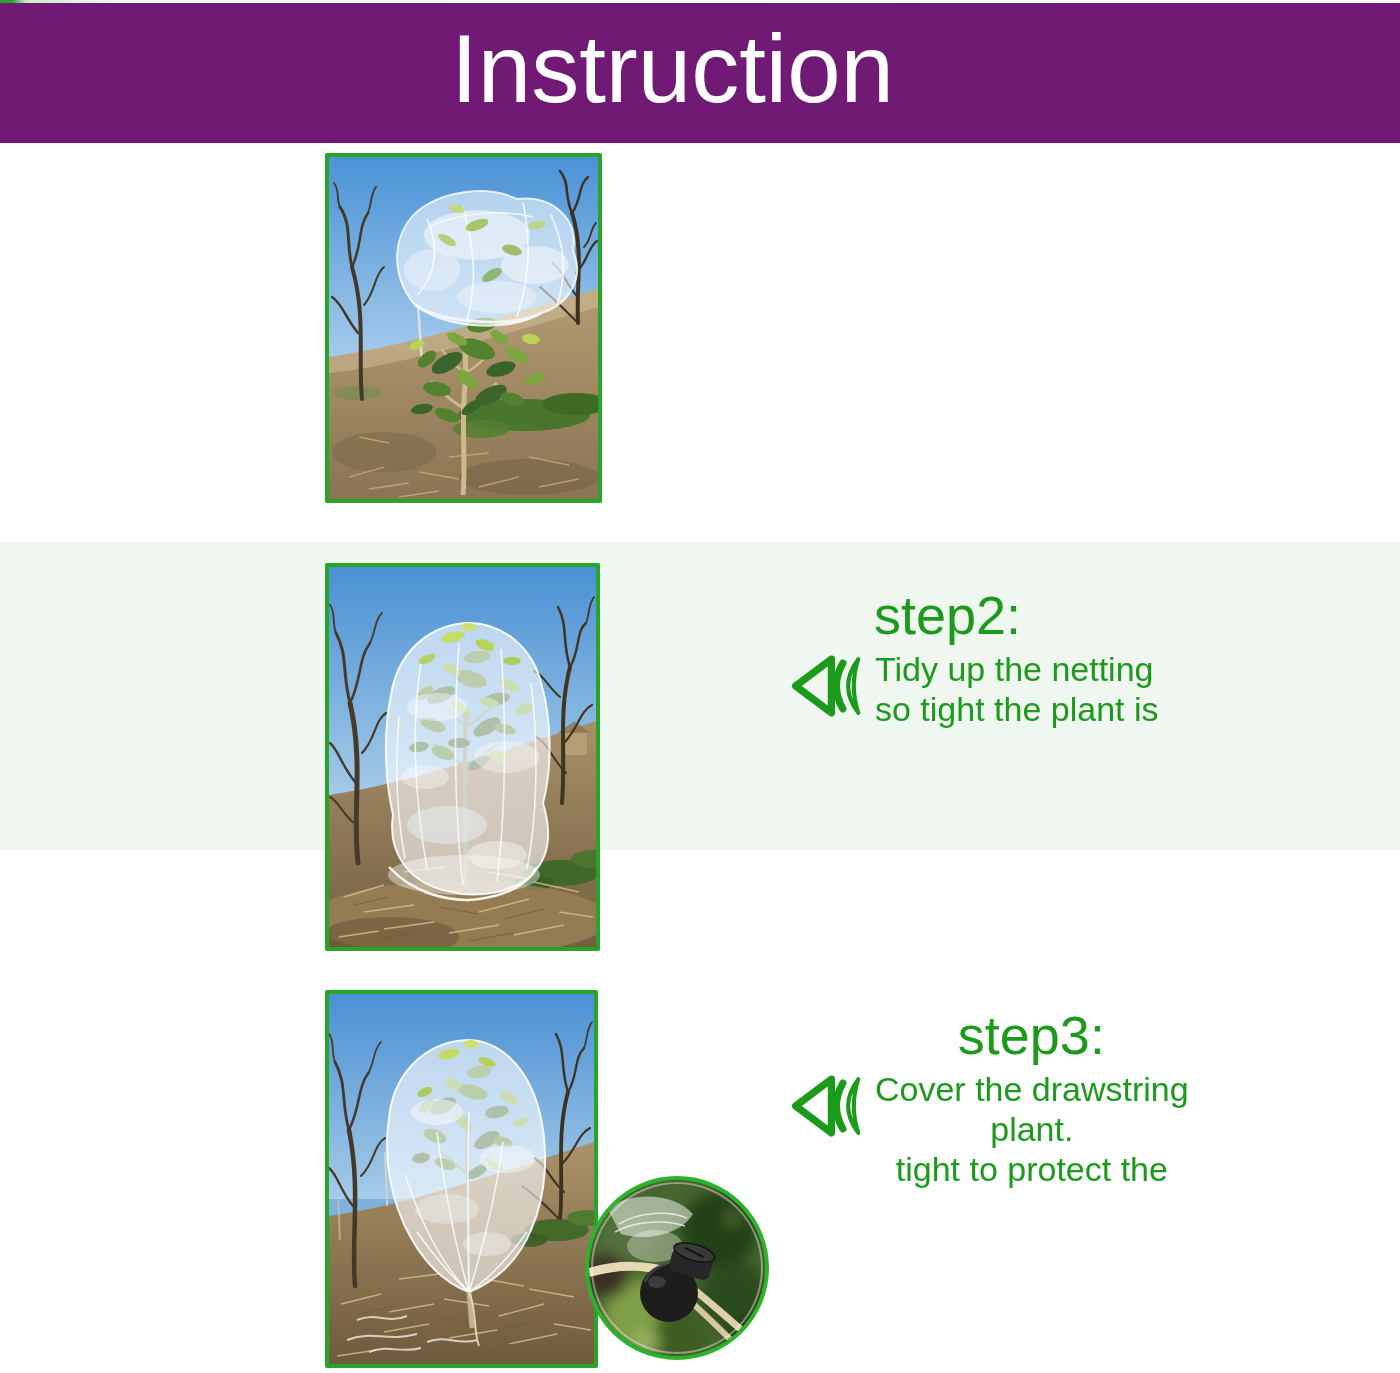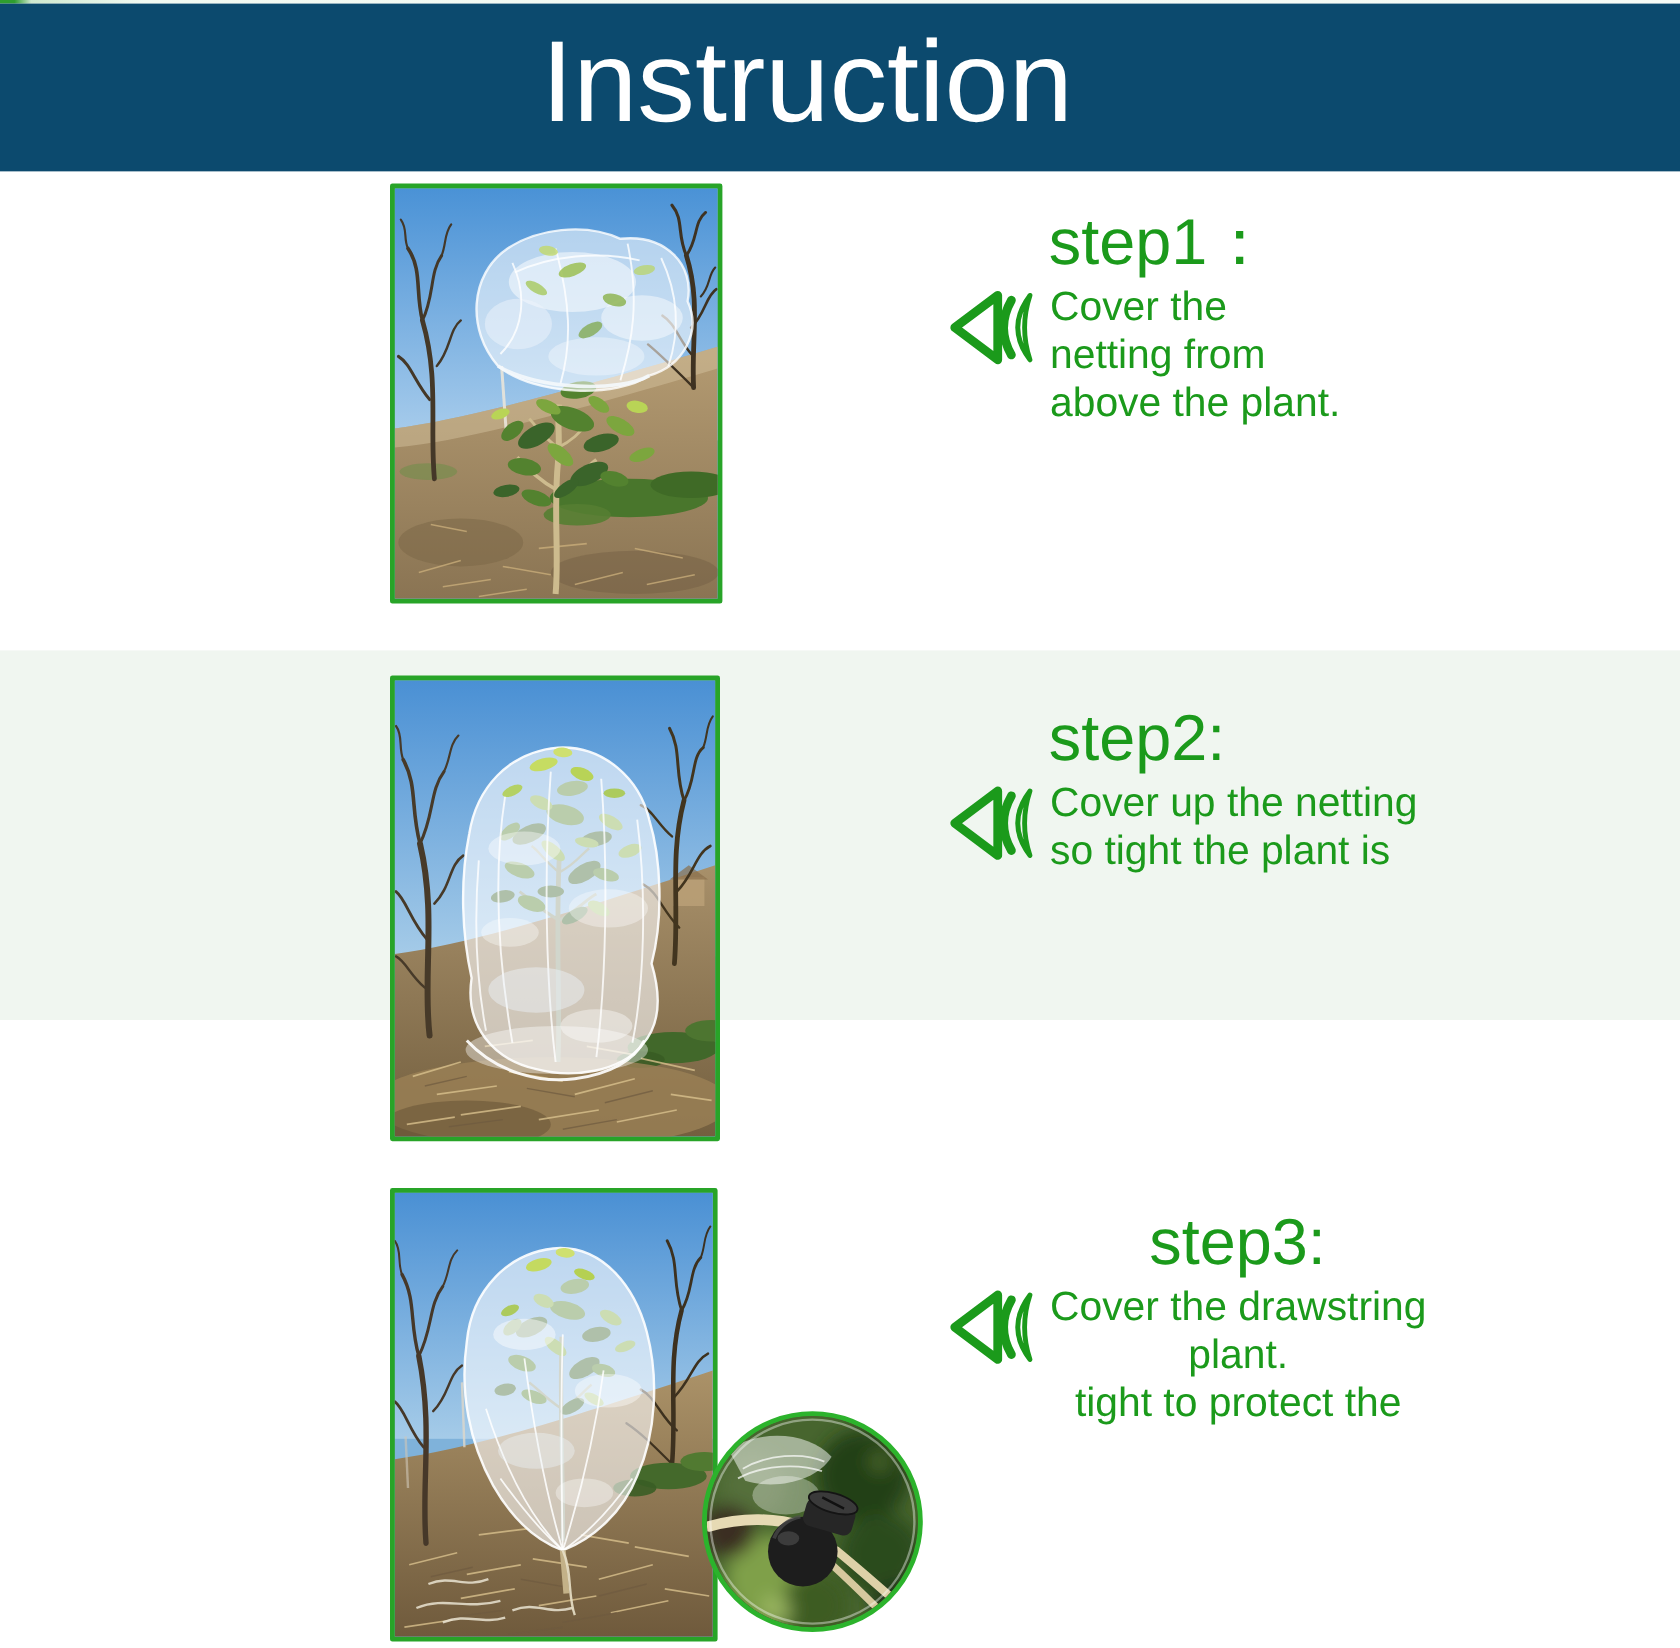--- a/index.html
+++ b/index.html
@@ -6,21 +6,21 @@
   .page{
     position:relative;width:1400px;height:1373px;overflow:hidden;
     background:#ffffff;font-family:"Liberation Sans", sans-serif;
   }
   .top-strip{
     position:absolute;top:0;left:0;width:1400px;height:3px;
     background:linear-gradient(to right,#2f9e2f 0px,#2f9e2f 12px,#cfe9cf 26px,#f2faf2 120px,#f6fbf6 100%);
   }
   .header{
     position:absolute;top:3px;left:0;width:1400px;height:140px;
-    background:#0c4a6e;display:flex;align-items:center;justify-content:center;
+    background:#701a75;display:flex;align-items:center;justify-content:center;
     padding-right:55px;box-sizing:border-box;
   }
   .title{
     color:#ffffff;font-size:96px;font-weight:400;letter-spacing:0px;line-height:1;
     margin:0;transform:translateY(-4px);
   }
   .step-section{position:absolute;left:0;width:1400px;}
   .sec1{top:143px;height:399px;background:#ffffff;}
   .sec2{top:542px;height:308px;background:#f0f6f0;}
   .sec3{top:954px;height:437px;background:#ffffff;text-align:center;}
@@ -153,35 +153,20 @@
           <ellipse cx="148" cy="68" rx="12" ry="5" fill="#9cbf54" opacity=".85" transform="rotate(-20 148 68)"></ellipse>
           <ellipse cx="183" cy="93" rx="10" ry="5" fill="#8ab24a" opacity=".8" transform="rotate(15 183 93)"></ellipse>
           <ellipse cx="118" cy="83" rx="10" ry="4" fill="#a6c95c" opacity=".8" transform="rotate(30 118 83)"></ellipse>
           <ellipse cx="208" cy="68" rx="9" ry="4" fill="#b9d46a" opacity=".75" transform="rotate(-10 208 68)"></ellipse>
           <ellipse cx="163" cy="118" rx="11" ry="5" fill="#7ba43f" opacity=".7" transform="rotate(-30 163 118)"></ellipse>
           <ellipse cx="128" cy="52" rx="8" ry="4" fill="#c2d86a" opacity=".8" transform="rotate(10 128 52)"></ellipse>
           <path d="M86,148 C118,168 188,170 212,156" stroke="#f4f8fc" stroke-width="3" opacity=".9" fill="none"></path>
         </g>
       </svg>
     </div>
-    <div class="text-col t1">
-      <h2 class="step-heading">step1：</h2>
-      <div class="body-row">
-        <svg class="arrow-icon" viewBox="0 0 100 86">
-          <path d="M53,10 L9,43 L53,76 Z" fill="none" stroke="#1b9a1b" stroke-width="9" stroke-linejoin="round" stroke-linecap="round"></path>
-          <path d="M67,15 Q51,43 67,71" fill="none" stroke="#1b9a1b" stroke-width="9" stroke-linecap="round"></path>
-          <path d="M86,10 Q61,43 86,76 Q75,43 86,10 Z" fill="none" stroke="#1b9a1b" stroke-width="5" stroke-linejoin="round"></path>
-        </svg>
-        <div class="step-body">
-          <div>Cover the</div>
-          <div>netting from</div>
-          <div>above the plant.</div>
-        </div>
-      </div>
-    </div>
   </section>
 
   <section class="step-section sec2">
     <div class="photo p2">
       <svg width="267" height="380" viewBox="0 0 267 380">
         <defs>
           <linearGradient id="sky2" x1="0" y1="0" x2="0" y2="1">
             <stop offset="0" stop-color="#4a90d4"></stop>
               <stop offset="1" stop-color="#a5cbe8"></stop>
           </linearGradient>
@@ -290,21 +275,21 @@
     </div>
     <div class="text-col t2">
       <h2 class="step-heading">step2:</h2>
       <div class="body-row">
         <svg class="arrow-icon" viewBox="0 0 100 86">
           <path d="M53,10 L9,43 L53,76 Z" fill="none" stroke="#1b9a1b" stroke-width="9" stroke-linejoin="round" stroke-linecap="round"></path>
           <path d="M67,15 Q51,43 67,71" fill="none" stroke="#1b9a1b" stroke-width="9" stroke-linecap="round"></path>
           <path d="M86,10 Q61,43 86,76 Q75,43 86,10 Z" fill="none" stroke="#1b9a1b" stroke-width="5" stroke-linejoin="round"></path>
         </svg>
         <div class="step-body">
-          <div>Cover up the netting</div>
+          <div>Tidy up the netting</div>
           <div>so tight the plant is</div>
         </div>
       </div>
     </div>
   </section>
 
   <section class="step-section sec3">
     <div class="photo p3">
       <svg width="265" height="370" viewBox="0 0 265 370">
         <defs>

